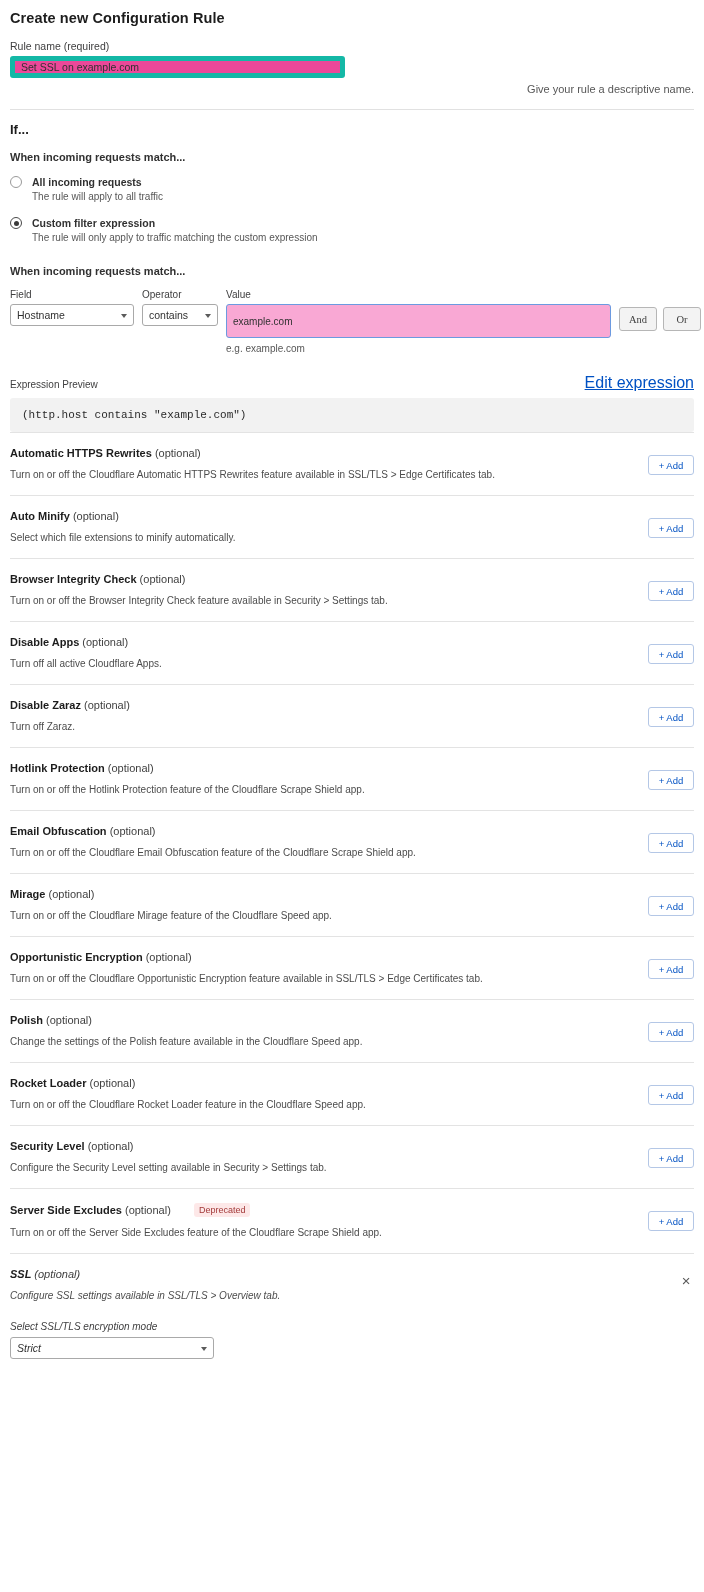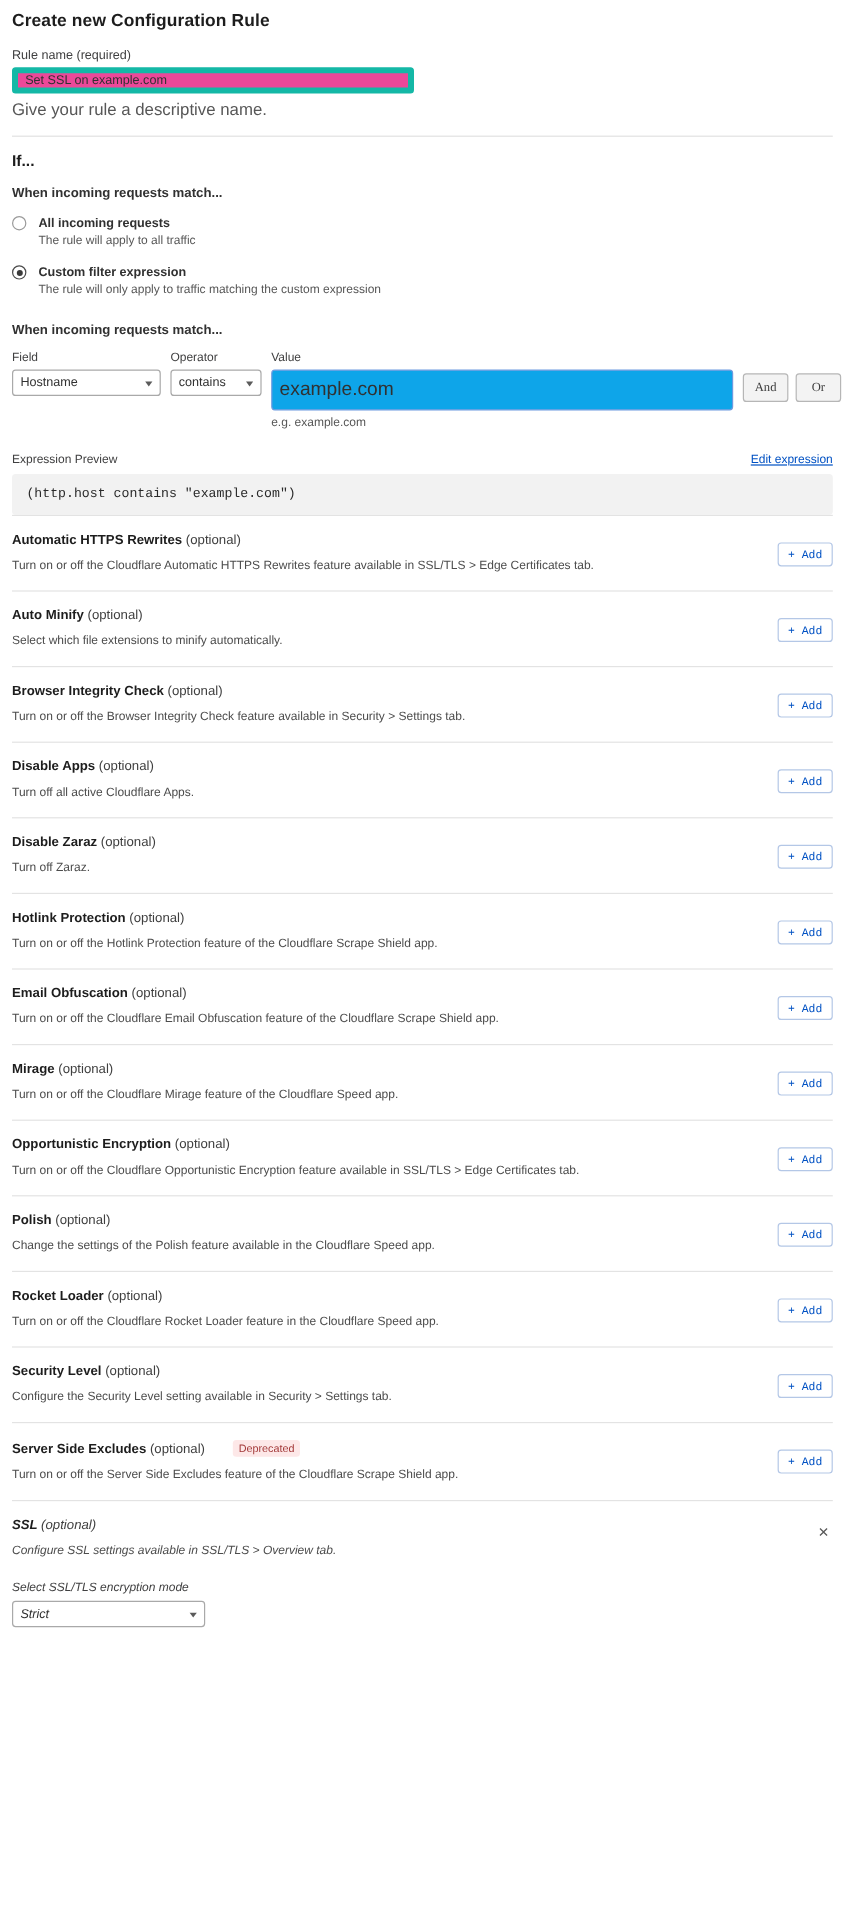--- a/index.html
+++ b/index.html
@@ -24,23 +24,24 @@
     color: #1d1d1d;
     margin: 10px 0 14px 0;
     letter-spacing: 0.1px;
   }
   .field-label {
     font-size: 10.5px;
     color: #404041;
     margin-bottom: 4px;
   }
   .help-text {
-    font-size: 14px;
+    font-size: 11px;
     color: #575757;
     margin-top: 5px;
+    text-align: right;
   }
   .text-input {
     width: 335px;
     height: 22px;
     border: 5px solid #14b8a6;
     border-radius: 3px;
     padding: 2px 6px;
     font-size: 10.5px;
     font-family: "Liberation Sans", sans-serif;
     color: #313131;
@@ -139,22 +140,22 @@
     border-right: 3.5px solid transparent;
     border-top: 4px solid #5b5b5b;
   }
   .sel-field { width: 124px; }
   .sel-op { width: 76px; }
   .value-input {
     width: 385px;
     height: 22px;
     border: 1px solid #6c9ae0;
     border-radius: 3px;
-    background: #0ea5e9;
-    font-size: 16px;
+    background: #f9a8d4;
+    font-size: 10px;
     font-family: "Liberation Sans", sans-serif;
     color: #313131;
     padding: 16px 6px;
     outline: none;
   }
   .btn-andor {
     height: 24px;
     min-width: 38px;
     border: 1px solid #b6b6b6;
     border-radius: 3px;
@@ -173,21 +174,21 @@
     display: flex;
     justify-content: space-between;
     align-items: baseline;
     margin-top: 20px;
   }
   .preview-label {
     font-size: 10px;
     color: #404041;
   }
   .edit-expr {
-    font-size: 10px;
+    font-size: 16px;
     color: #0051c3;
     text-decoration: underline;
     cursor: pointer;
     text-align: right;
   }
   .preview-box {
     margin-top: 6px;
     background: #f2f2f2;
     border-radius: 3px;
     padding: 11px 12px;
@@ -241,21 +242,21 @@
   }
   .btn-add {
     flex: 0 0 auto;
     width: 46px;
     height: 20px;
     border: 1px solid #b4c7e6;
     border-radius: 3px;
     background: #fff;
     color: #0051c3;
     font-size: 9.5px;
-    font-family: Liberation Mono, monospace;
+    font-family: Liberation Sans, sans-serif;
     cursor: pointer;
     align-self: flex-start;
     margin-top: 8px;
   }
   .close-x {
     width: 16px;
     height: 16px;
     color: #5a5a5a;
     font-size: 15px;
     line-height: 14px;
@@ -265,21 +266,21 @@
     margin-top: 6px;
   }
   .ssl-block { padding-bottom: 24px; font-style: italic; }
   .ssl-mode-label {
     font-size: 10px;
     color: #404041;
     margin-top: 18px;
     margin-bottom: 5px;
   }
   .sel-ssl {
-    width: 161px;
+    width: 204px;
   }
 </style>
 </head>
 <body>
 
 <div class="page">
 
   <div class="page-title">Create new Configuration Rule</div>
 
   <div>

